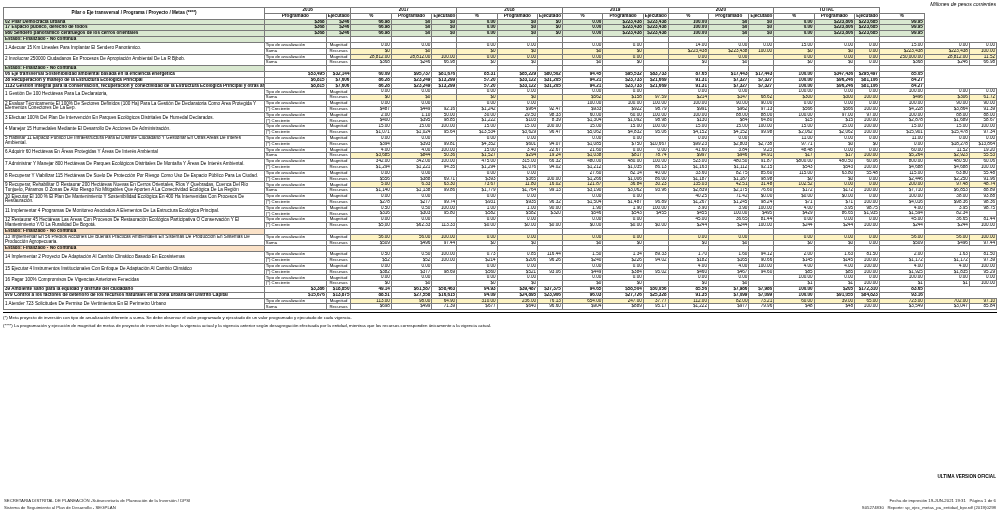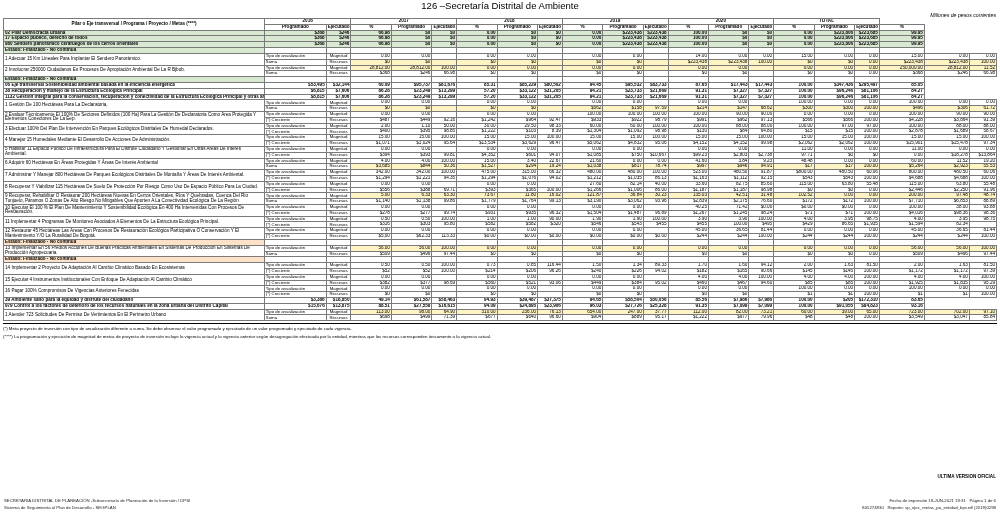--- a/index.html
+++ b/index.html
@@ -27,21 +27,20 @@
   .bb-right{float:right;text-align:right;line-height:1.5;}
   .rule{border-top:0.7px solid #000;margin:2px 3px;}
   .tipo{font-size:4.3px;}
 </style>
 </head>
 <body>
 
 <div class="page">
 
   <div class="hdr">
-    <div class="t3">126 –Secretaría Distrital de Ambiente</div>
   </div>
   <div class="units">Millones de pesos corrientes</div>
 
   <table>
     <colgroup>
       <col style="width:232px">
       <col style="width:55px">
         <col style="width:22px">
       <col style="width:36px">
         <col style="width:36px">

